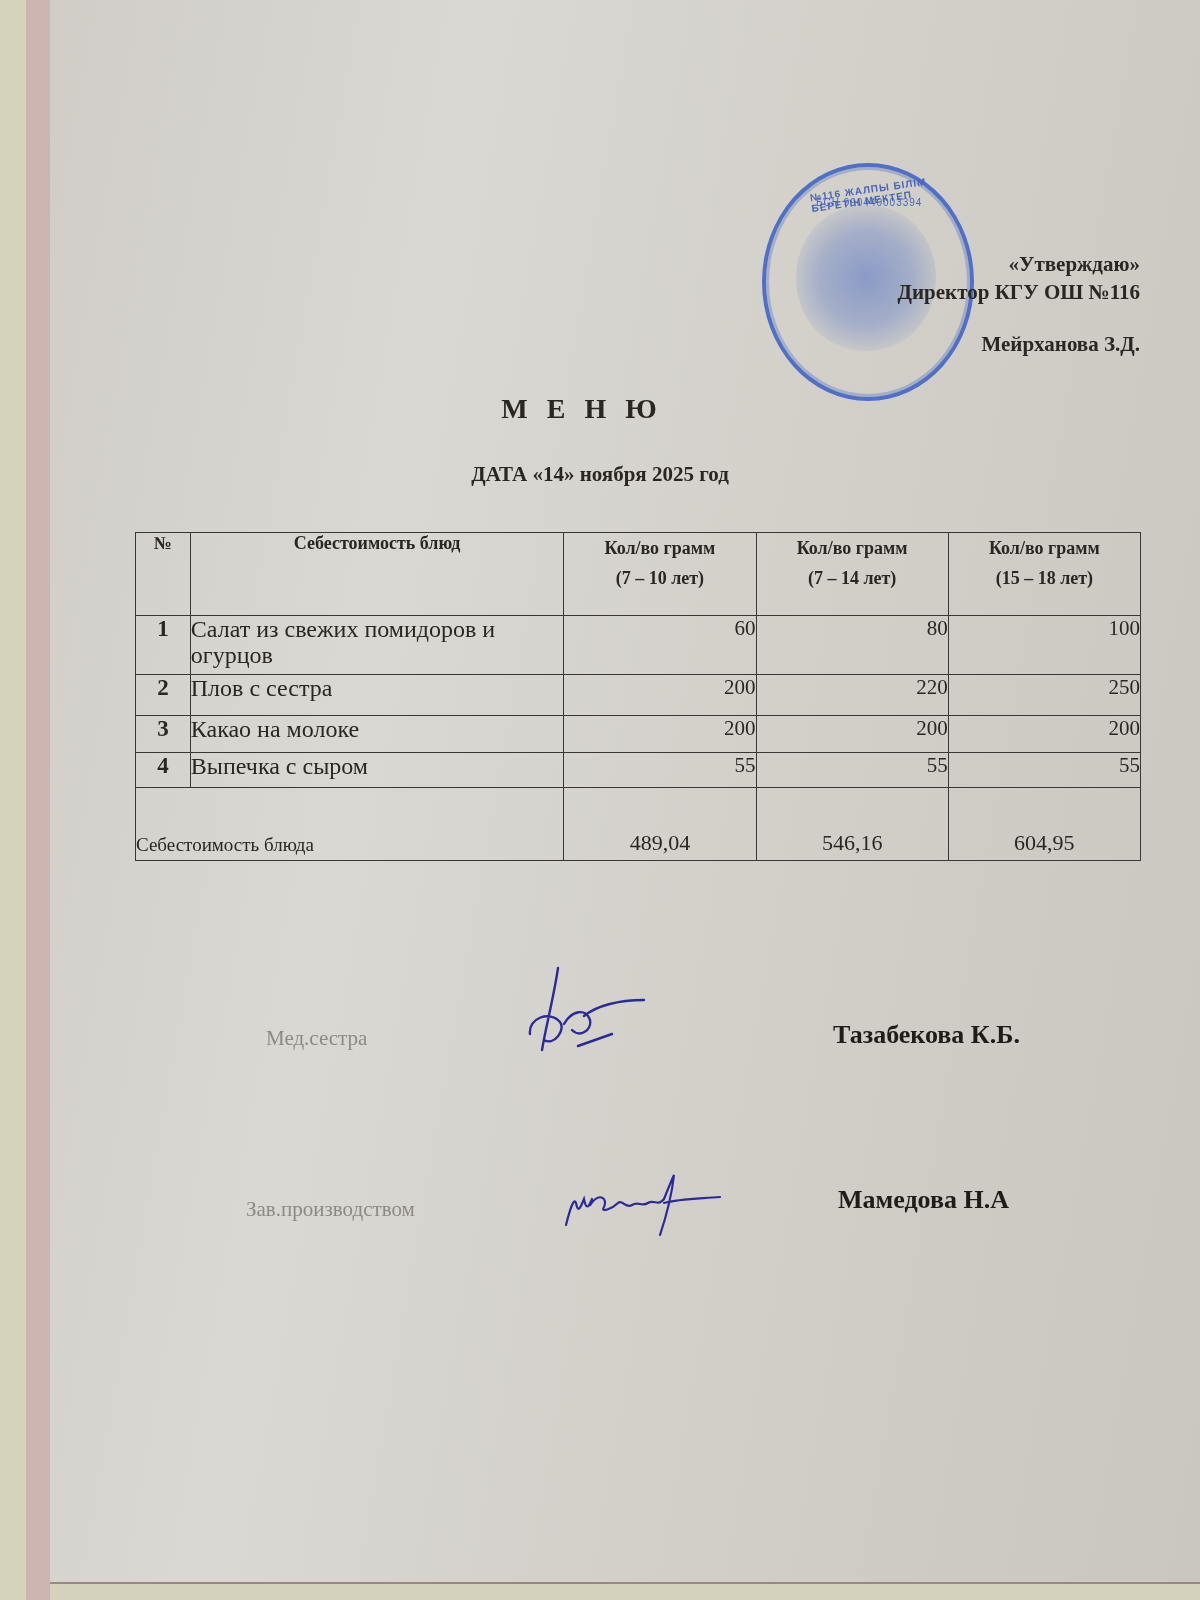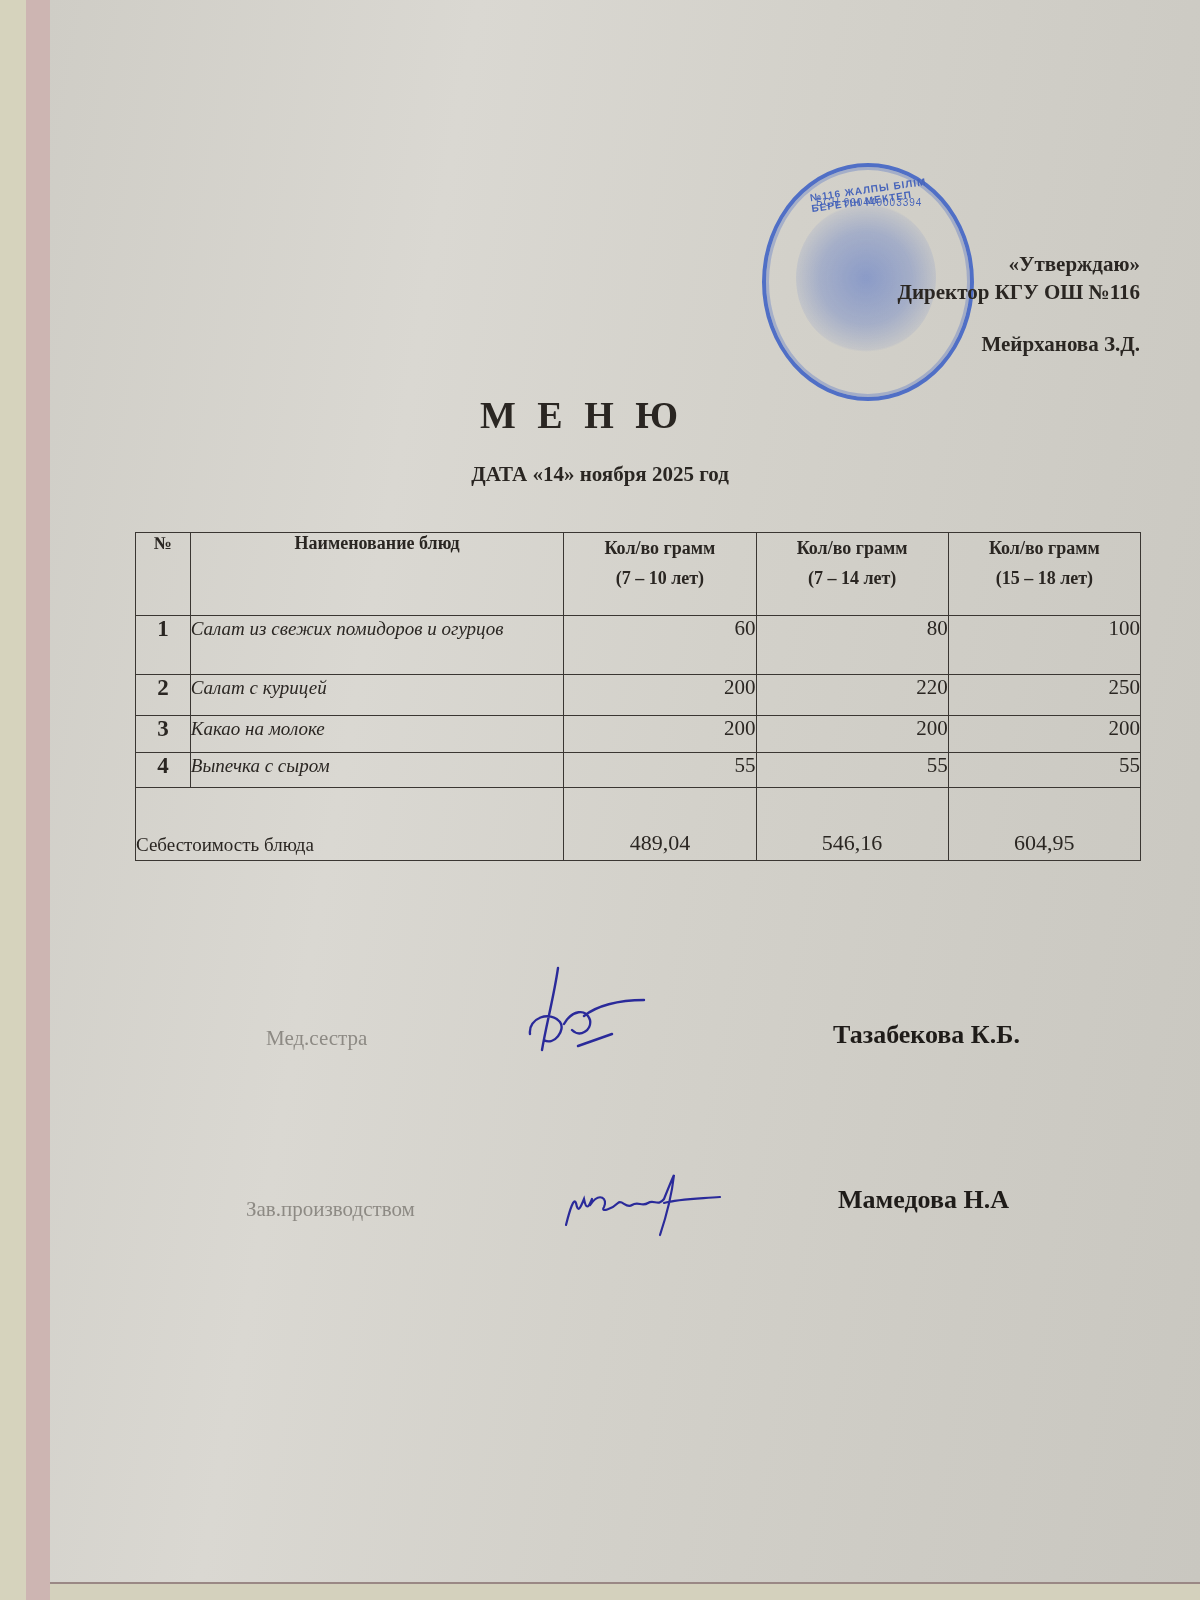--- a/index.html
+++ b/index.html
@@ -47,41 +47,41 @@
     position: absolute; left: 44px; top: 14px; font-size: 10px; color: #2f52b8;
     font-family: "Liberation Sans", sans-serif; font-weight: bold; letter-spacing: 1px;
     transform: rotate(-8deg);
   }
   .stamp-bin {
     position: absolute; left: 50px; top: 30px; font-size: 10px; color: #2f52b8;
     font-family: "Liberation Sans", sans-serif; letter-spacing: 1px;
   }
   .title {
     position: absolute; left: 0; top: 393px; width: 1104px; text-align: center;
-    font-size: 38px; font-weight: bold; color: #2a2622; letter-spacing: 6px;
+    font-size: 28px; font-weight: bold; color: #2a2622; letter-spacing: 6px;
     padding-left: 60px; box-sizing: border-box;
   }
   .date {
     position: absolute; left: 0; top: 462px; width: 1200px; text-align: center;
     font-size: 21px; font-weight: bold; color: #2a2622;
     box-sizing: border-box;
   }
   table.menu {
     position: absolute; left: 135px; top: 532px; width: 1006px;
     border-collapse: collapse; color: #2a2622;
   }
   table.menu td, table.menu th {
     border: 1.5px solid #3a3632; padding: 0;
   }
   table.menu th { font-weight: bold; font-size: 18px; height: 82px; vertical-align: top; }
   th.num { width: 54px; font-size: 22px; padding-top: 10px; }
   th.name { width: 374px; font-size: 22px; padding-top: 14px; }
   th.qty { width: 192px; padding-top: 12px; line-height: 30px; }
   td.n { text-align: center; font-weight: bold; font-size: 23px; vertical-align: top; padding-top: 4px; }
-  td.dish { font-size: 19px; padding-left: 6px; vertical-align: top; padding-top: 2px; line-height: 26px; font-style: italic; }
+  td.dish { font-size: 24px; padding-left: 6px; vertical-align: top; padding-top: 2px; line-height: 26px; }
   td.val { text-align: right; font-size: 21px; vertical-align: top; padding-top: 4px; }
   tr.r1 td { height: 58px; }
   tr.r2 td { height: 40px; }
   tr.r3 td { height: 36px; }
   tr.r4 td { height: 34px; }
   tr.cost td { height: 68px; vertical-align: bottom; padding-bottom: 4px; }
   td.costlabel { font-size: 19px; padding-left: 6px; }
   td.costval { text-align: center; font-size: 22px; }
   .sign-row { position: absolute; left: 0; width: 1200px; height: 60px; margin-top: 33px; }
   .sign-role {
@@ -113,21 +113,21 @@
   <div>Мейрханова З.Д.</div>
 </div>
 
 <div class="title">М Е Н Ю</div>
 <div class="date">ДАТА «14» ноября 2025 год</div>
 
 <table class="menu">
   <tbody>
       <tr>
     <th class="num">№</th>
-    <th class="name">Наименование блюд</th>
+    <th class="name">Себестоимость блюд</th>
     <th class="qty">
       <div>Кол/во грамм</div>
       <div>(7 – 10 лет)</div>
     </th>
     <th class="qty">
       <div>Кол/во грамм</div>
       <div>(7 – 14 лет)</div>
     </th>
     <th class="qty">
       <div>Кол/во грамм</div>
@@ -136,21 +136,21 @@
   </tr>
   <tr class="r1">
     <td class="n">1</td>
     <td class="dish">Салат из свежих помидоров и огурцов</td>
     <td class="val">60</td>
     <td class="val">80</td>
     <td class="val">100</td>
   </tr>
   <tr class="r2">
     <td class="n">2</td>
-    <td class="dish">Салат с курицей</td>
+    <td class="dish">Плов с сестра</td>
     <td class="val">200</td>
     <td class="val">220</td>
     <td class="val">250</td>
   </tr>
   <tr class="r3">
     <td class="n">3</td>
     <td class="dish">Какао на молоке</td>
     <td class="val">200</td>
     <td class="val">200</td>
     <td class="val">200</td>

